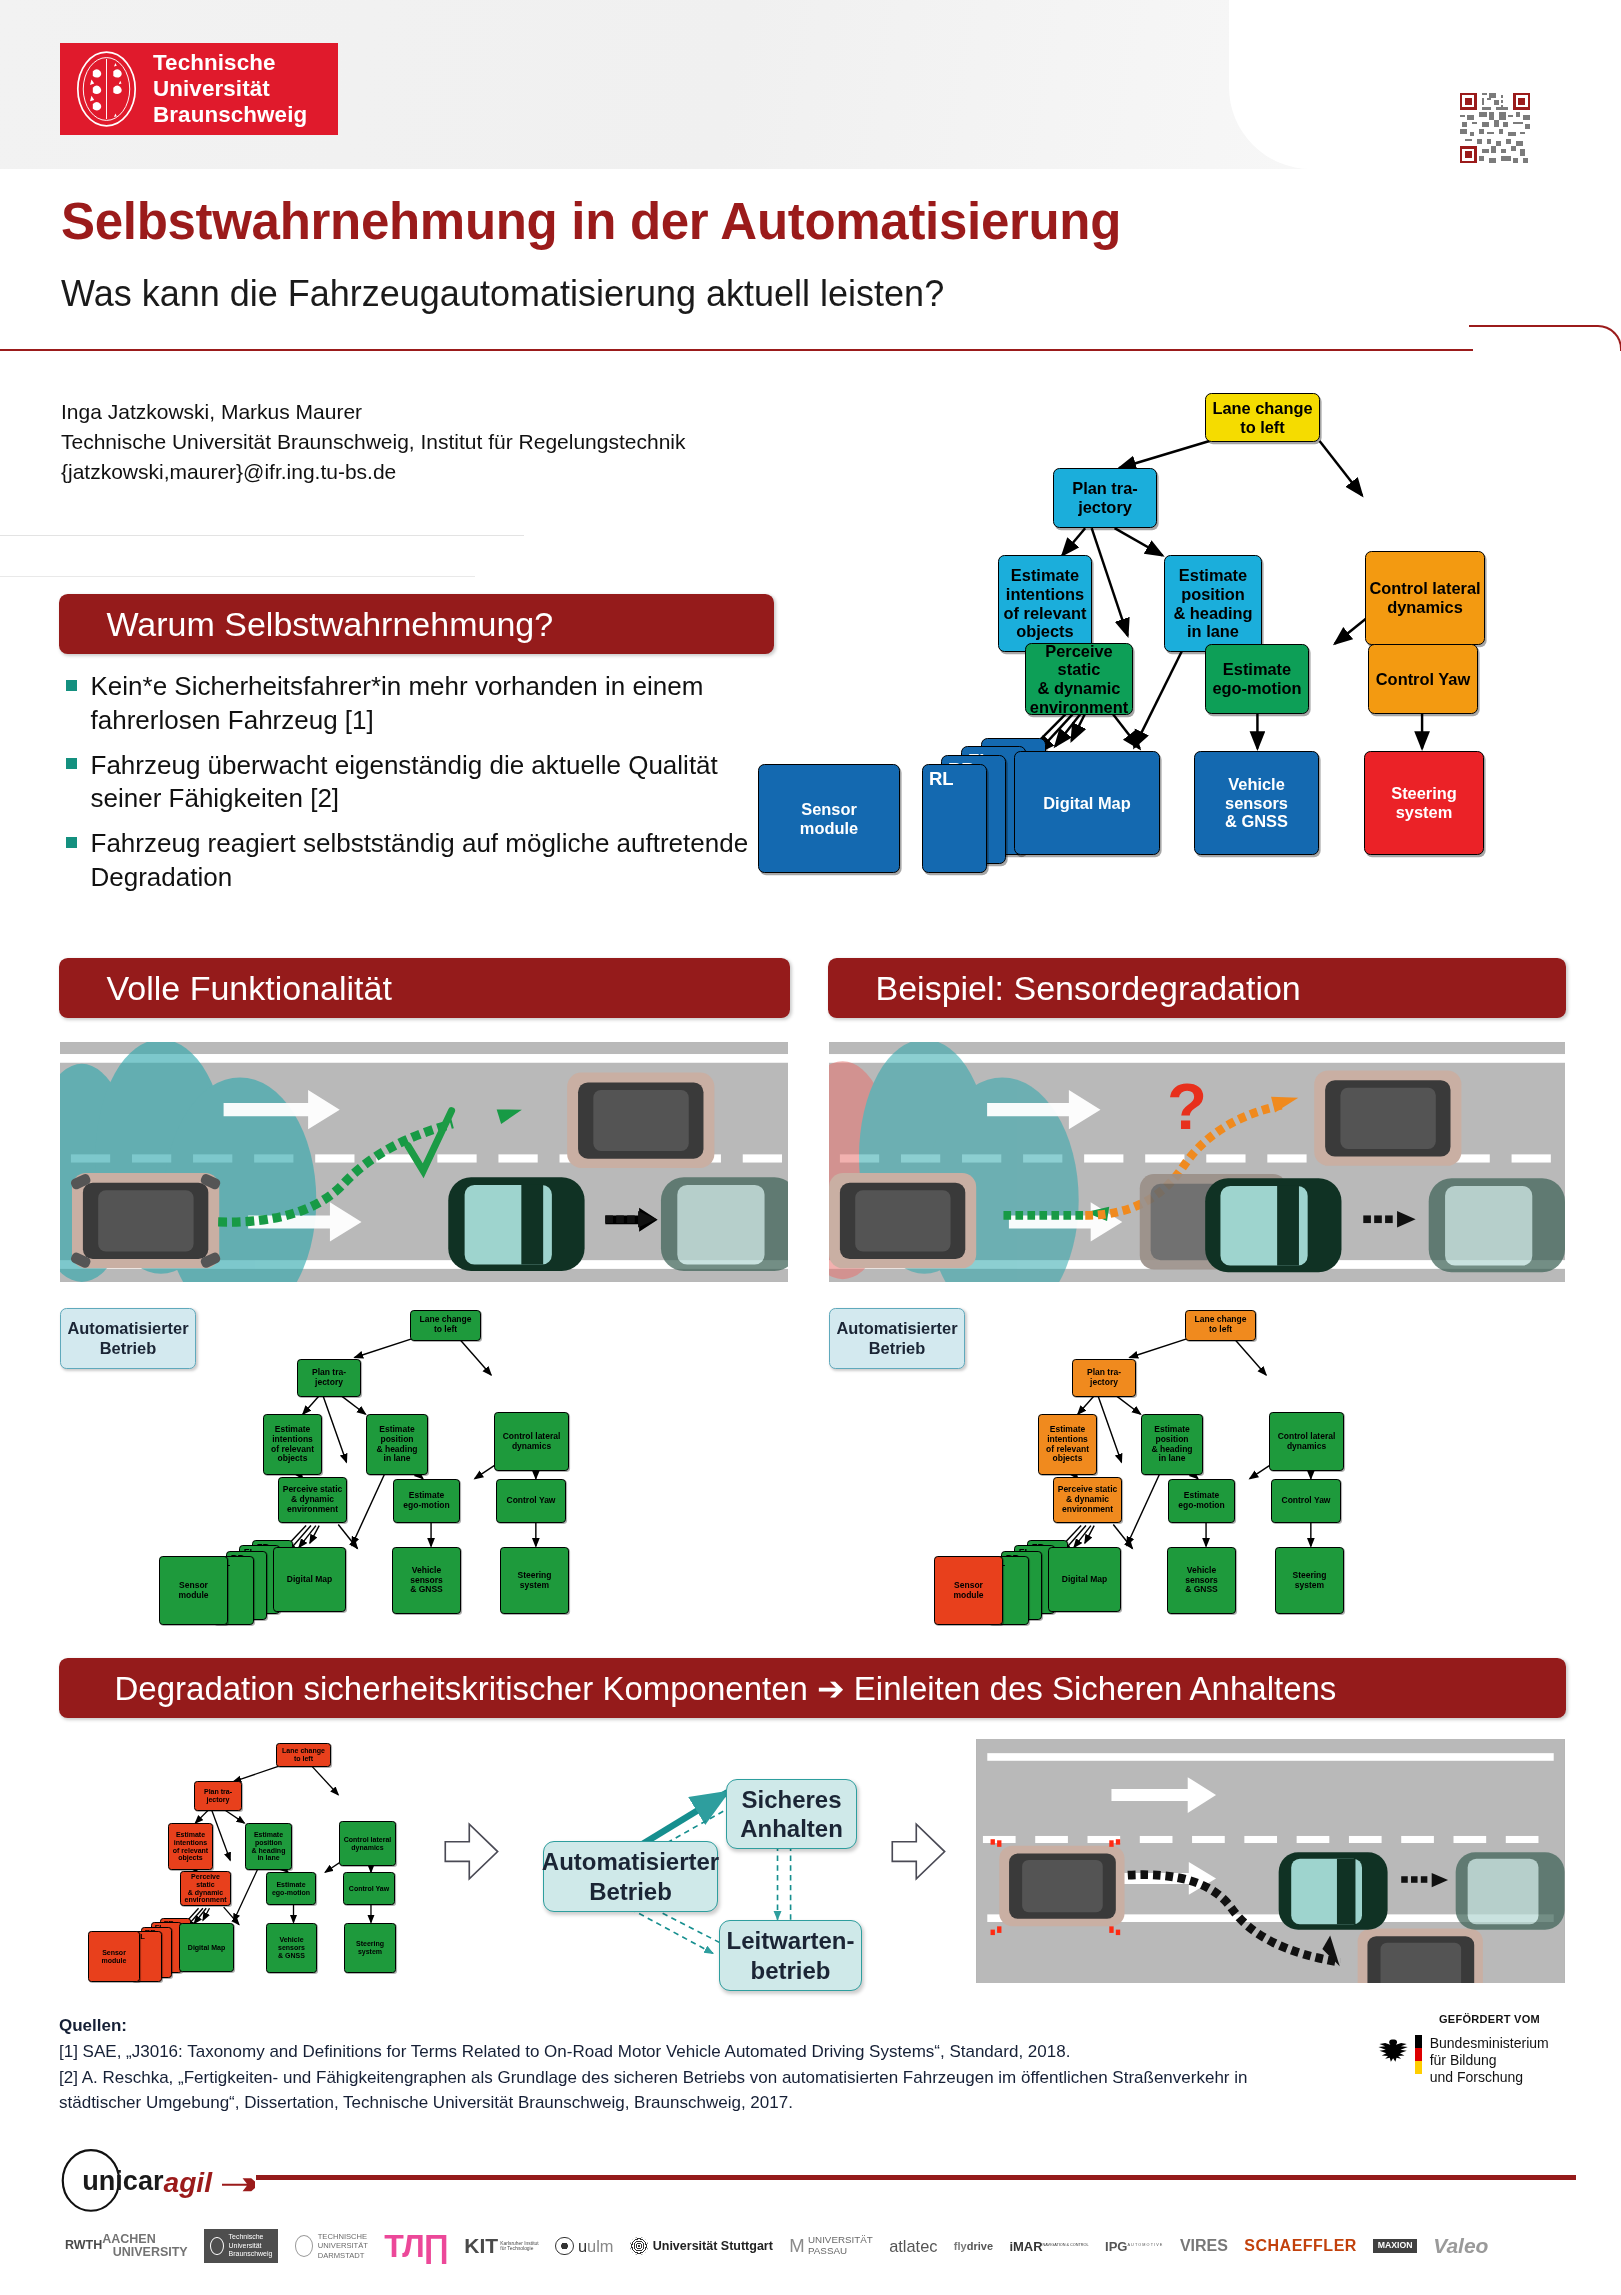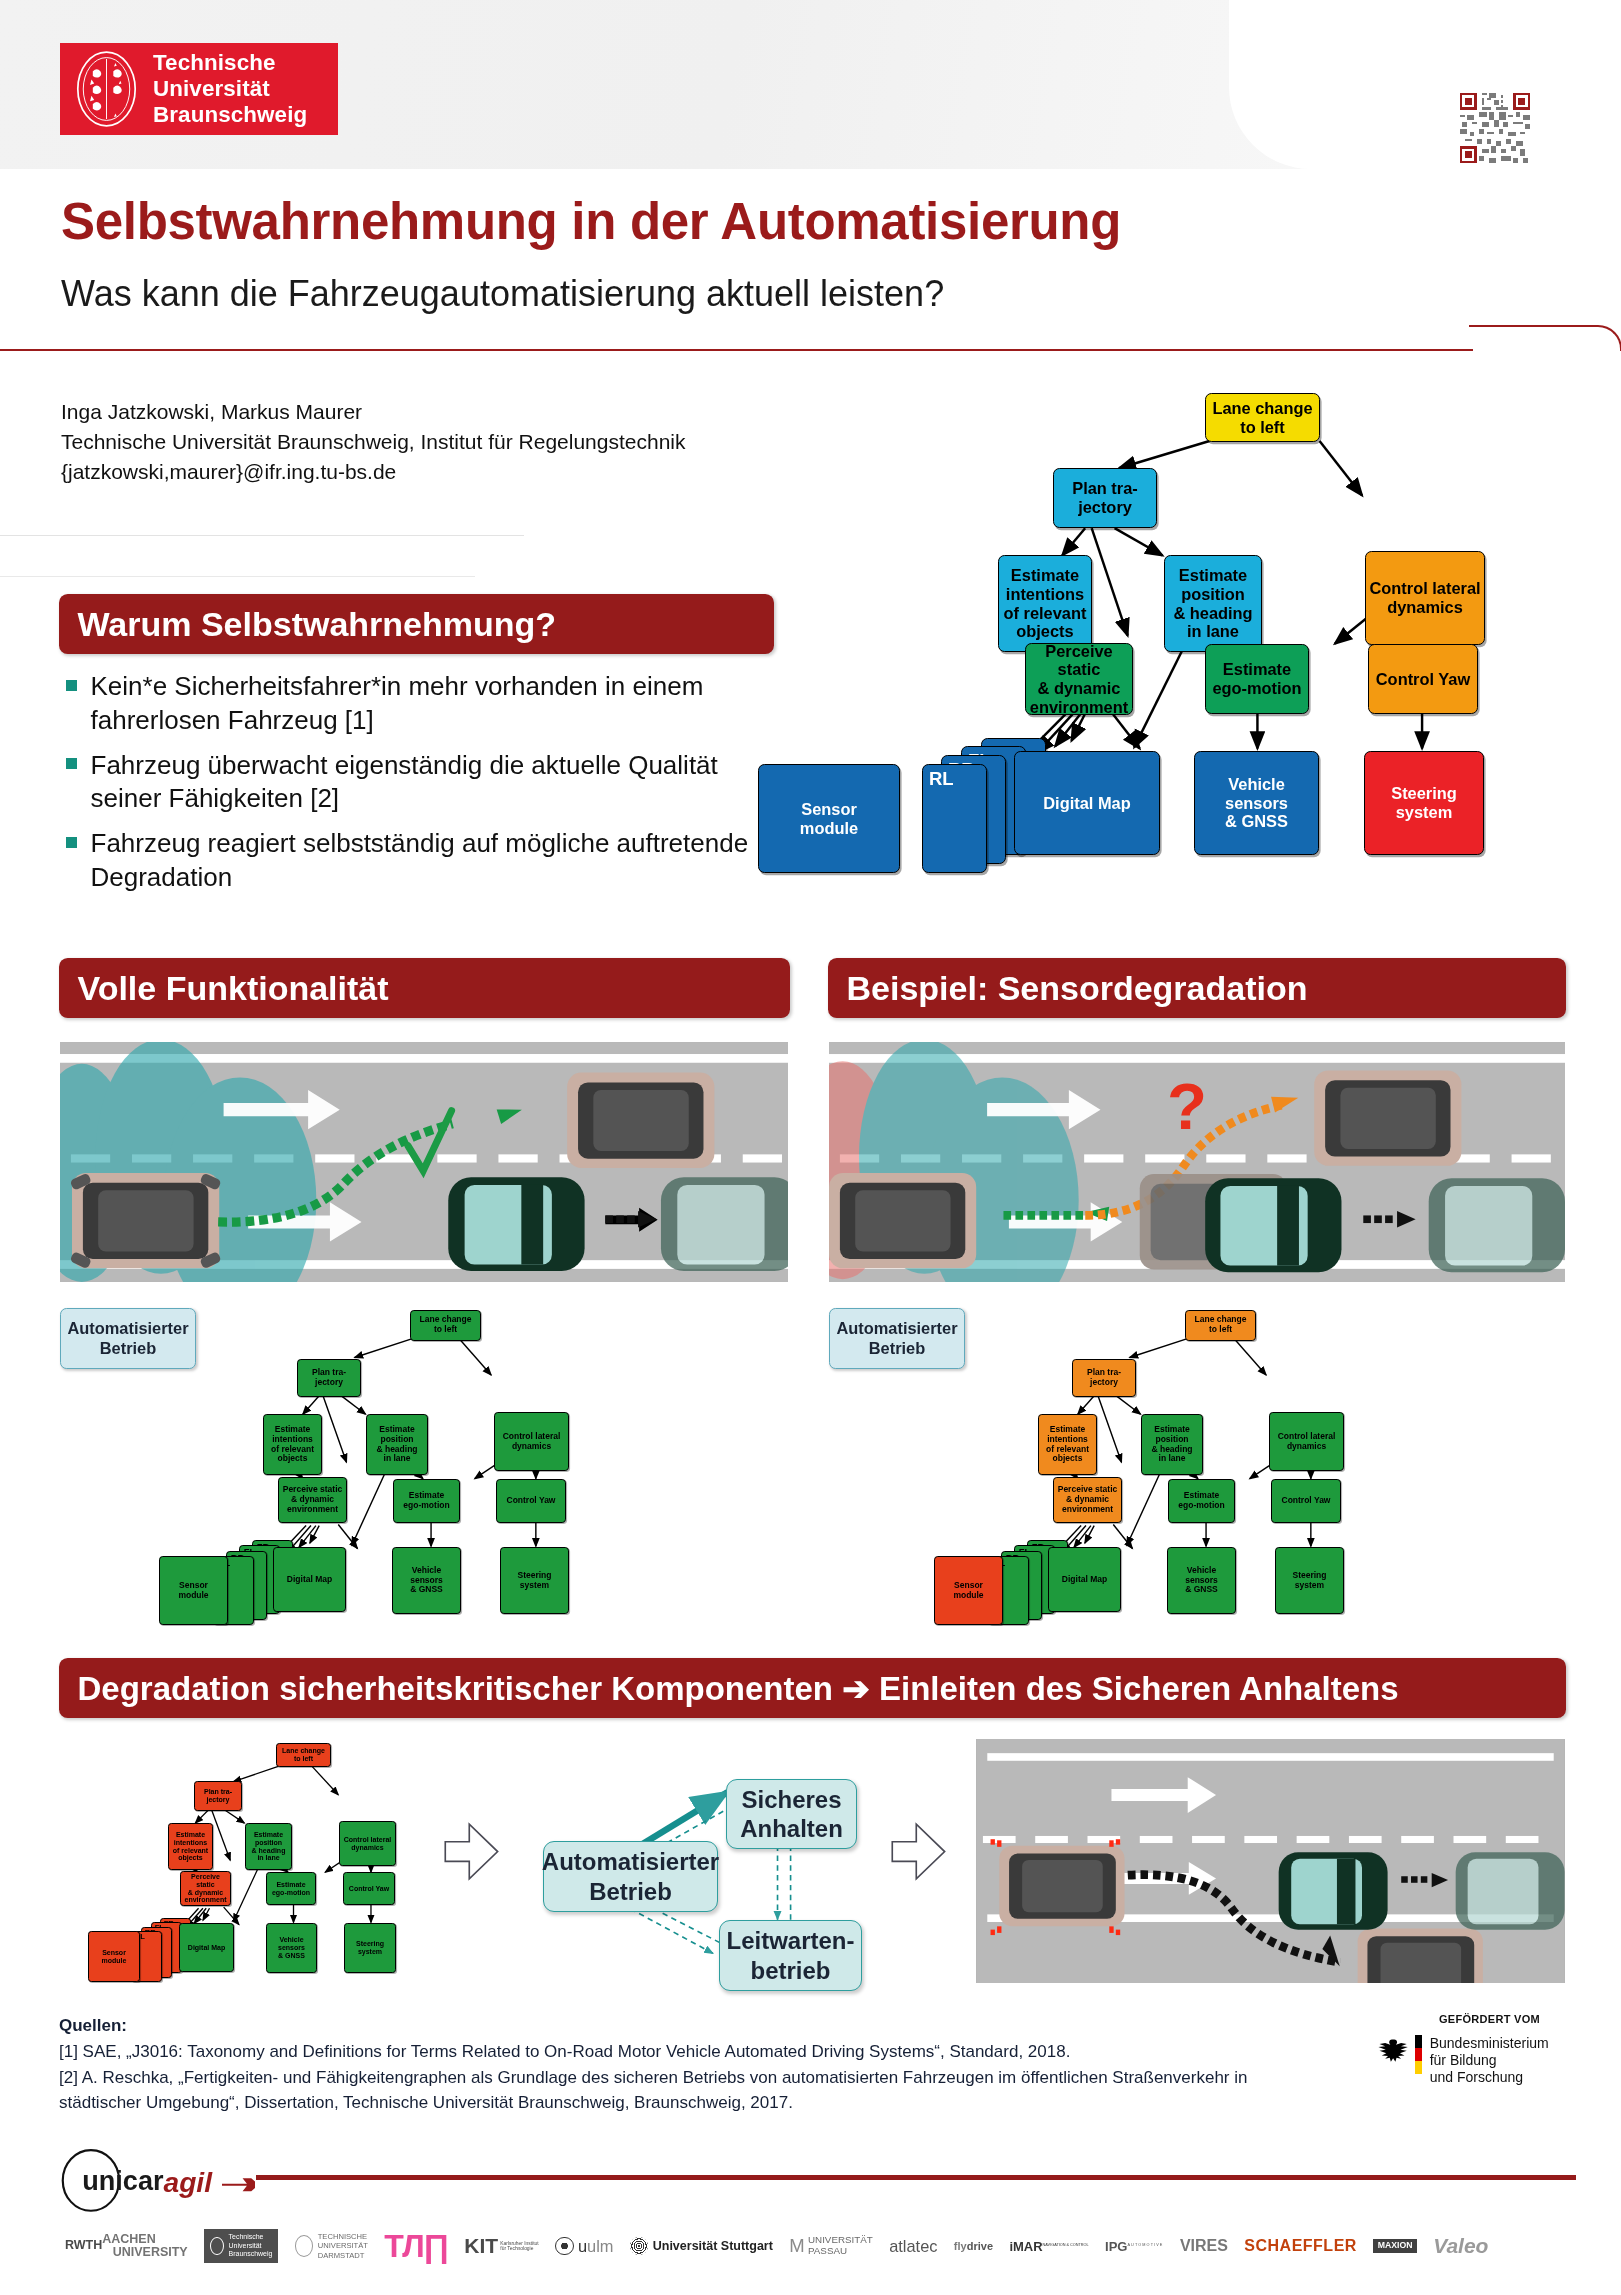--- a/index.html
+++ b/index.html
@@ -32,26 +32,26 @@
      border-top-right-radius:24px; }
 
   
   .authors { position:absolute; left:61px; top:397px; font-size:21px; line-height:1.42; color:#111; }
   .auth-rule { position:absolute; left:0; top:535px; width:524px; height:1.1px; background:#e3e3e3; }
   .auth-rule2 { position:absolute; left:0; top:576px; width:475px; height:1.1px; background:#e9e9e9; }
 
   
   .banner { position:absolute; background:#951B1B; border-radius:8.7px; color:#fff;
      display:flex; align-items:center; box-shadow:1.1px 1.6px 3.3px rgba(0,0,0,.20); }
-  .banner span { padding-left:18.5px; font-size:34px; font-weight:700; white-space:nowrap; }
+  .banner span { padding-left:18.5px; font-size:34px; font-weight:400; white-space:nowrap;margin-left:29px; }
 
   .b-warum { left:59px; top:594px; width:715px; height:60px; }
   .b-voll  { left:59px; top:958px; width:731px; height:60px; }
   .b-bsp   { left:828px; top:958px; width:738px; height:60px; }
-  .b-degr  { left:59px; top:1658px; width:1507px; height:60px; }
+  .b-degr  { left:59px; top:1658px; width:1507px; height:60px;padding-left:8px; }
   .b-degr span { font-size:33px; }
 
   
   .bullets { position:absolute; left:59px; top:670px; width:726px; }
   .bullet { display:flex; margin-bottom:11px; }
   .bdot { width:11px; height:11px; background:#14907F; margin:9.8px 14px 0 6.5px; flex:0 0 auto; }
   .btxt { font-size:26px; line-height:1.30; color:#111; }
 
   
   .flow { position:absolute; }

